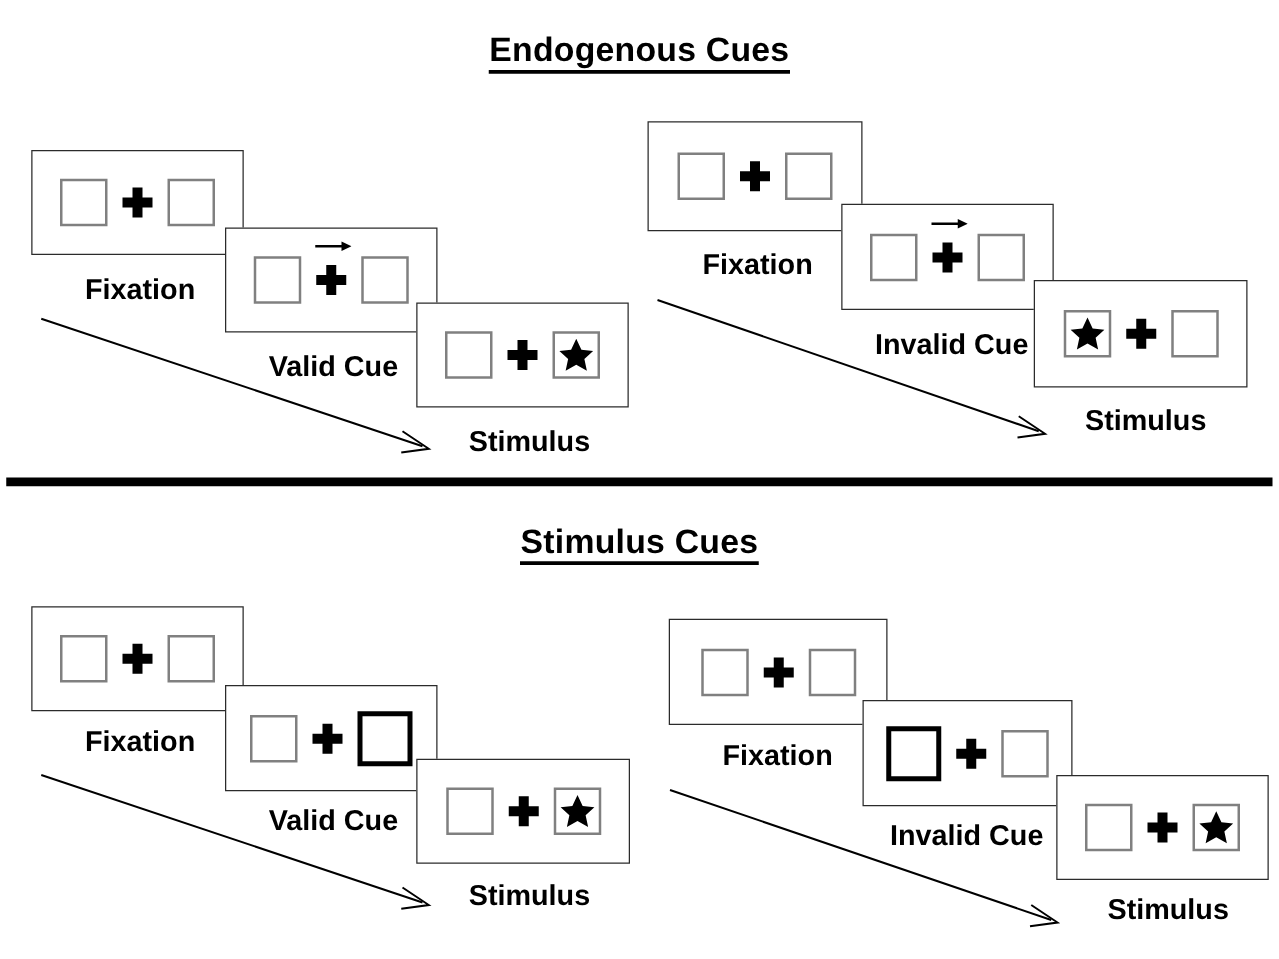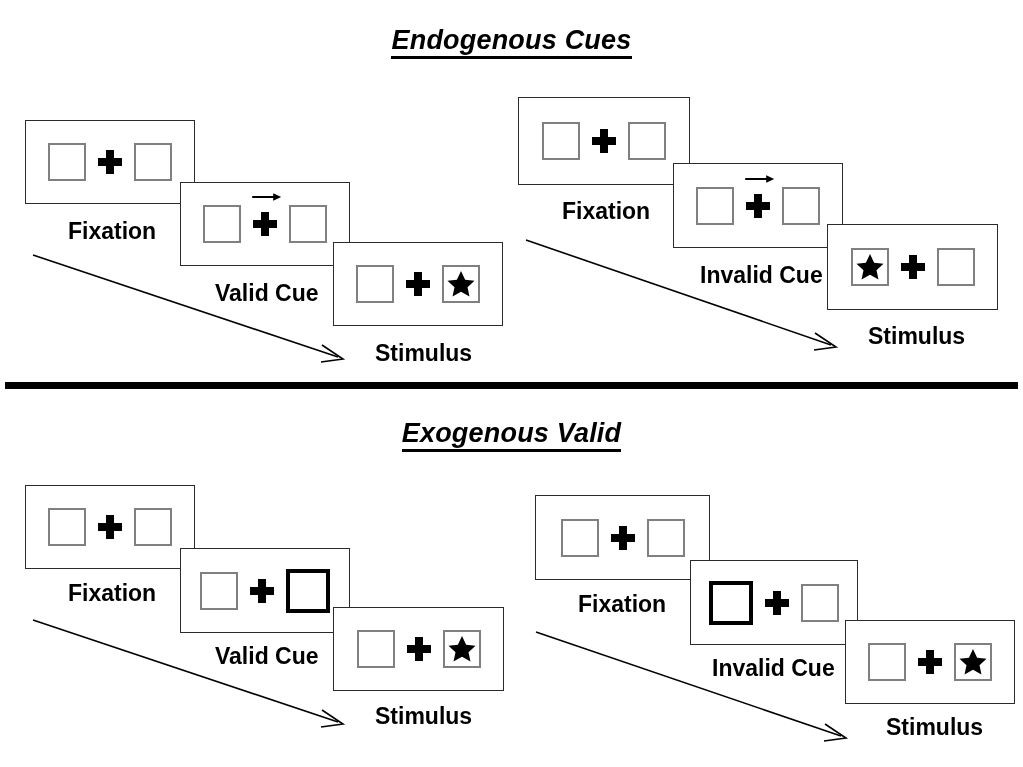--- a/index.html
+++ b/index.html
@@ -18,21 +18,20 @@
 
   
   .section-title {
     position: absolute;
     width: 100%;
     left: 0;
     text-align: center;
     font-size: 27px;
     font-weight: bold;
     letter-spacing: 0.2px;
-    font-style: italic;
   }
   .section-title span {
     border-bottom: 3px solid #000;
     padding-bottom: 1px;
   }
 
   
   .divider {
     position: absolute;
     background: #000000;
@@ -232,21 +231,21 @@
 <div class="stage-label" style="left:868px; top:323px;">Stimulus</div>
 
 <svg class="seq-arrow" style="left:518px; top:230px; width:330px; height:130px;" viewBox="0 0 330 130">
   <line x1="8" y1="10" x2="313" y2="115" stroke="#000" stroke-width="1.6"></line>
   <polyline points="297,103 318,117 296,120" fill="none" stroke="#000" stroke-width="1.6"></polyline>
 </svg>
 
 <div class="divider" style="left:5px; top:382px; width:1013px; height:7px;"></div>
 
 <div class="section-title" style="top:418px;">
-  <span>Exogenous Valid</span>
+  <span>Stimulus Cues</span>
 </div>
 
 <div class="panel" style="left:25px; top:485px; width:170px; height:84px;">
   <div class="panel-inner">
     <div class="box"></div>
     <div class="cross-slot">
       <div class="cross"></div>
     </div>
     <div class="box"></div>
   </div>

